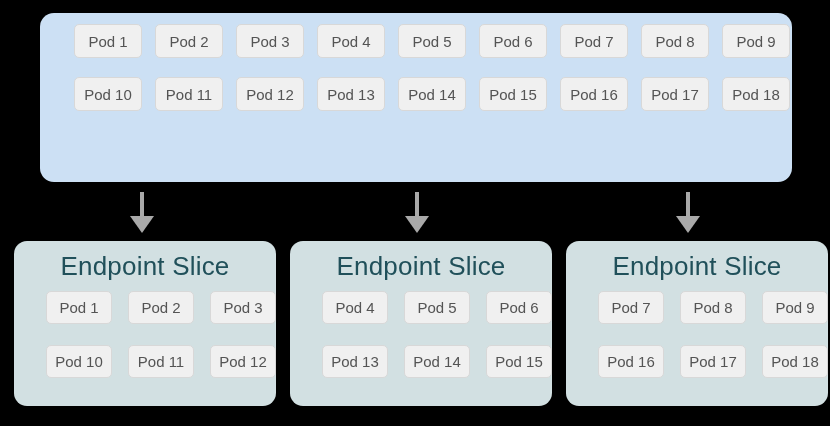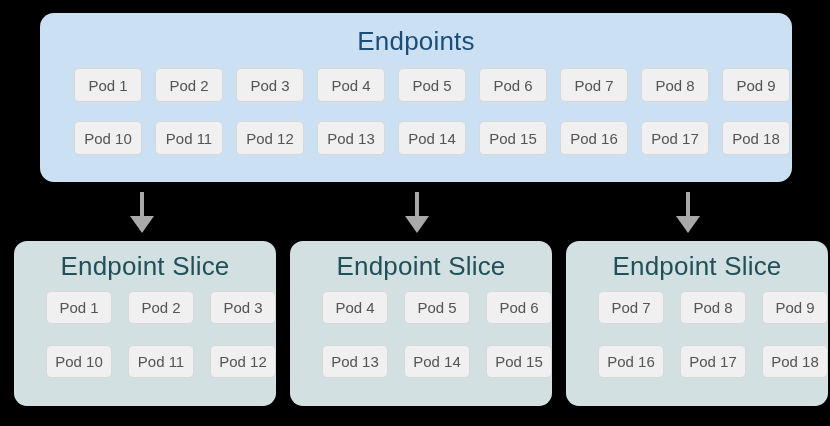--- a/index.html
+++ b/index.html
@@ -96,21 +96,20 @@
   .slice-box .pod-row.row1 { margin-top: 9px; }
   .slice-box .pod-row.row2 { margin-top: 21px; }
   .slice-box .pod { width: 66px; height: 33px; }
 </style>
 </head>
 <body>
 
 <div class="canvas">
 
   <div class="endpoints-box">
-    <div class="endpoints-title">Endpoints</div>
     <div class="pod-row row1">
       <div class="pod">Pod 1</div>
       <div class="pod">Pod 2</div>
       <div class="pod">Pod 3</div>
       <div class="pod">Pod 4</div>
       <div class="pod">Pod 5</div>
       <div class="pod">Pod 6</div>
       <div class="pod">Pod 7</div>
       <div class="pod">Pod 8</div>
       <div class="pod">Pod 9</div>

